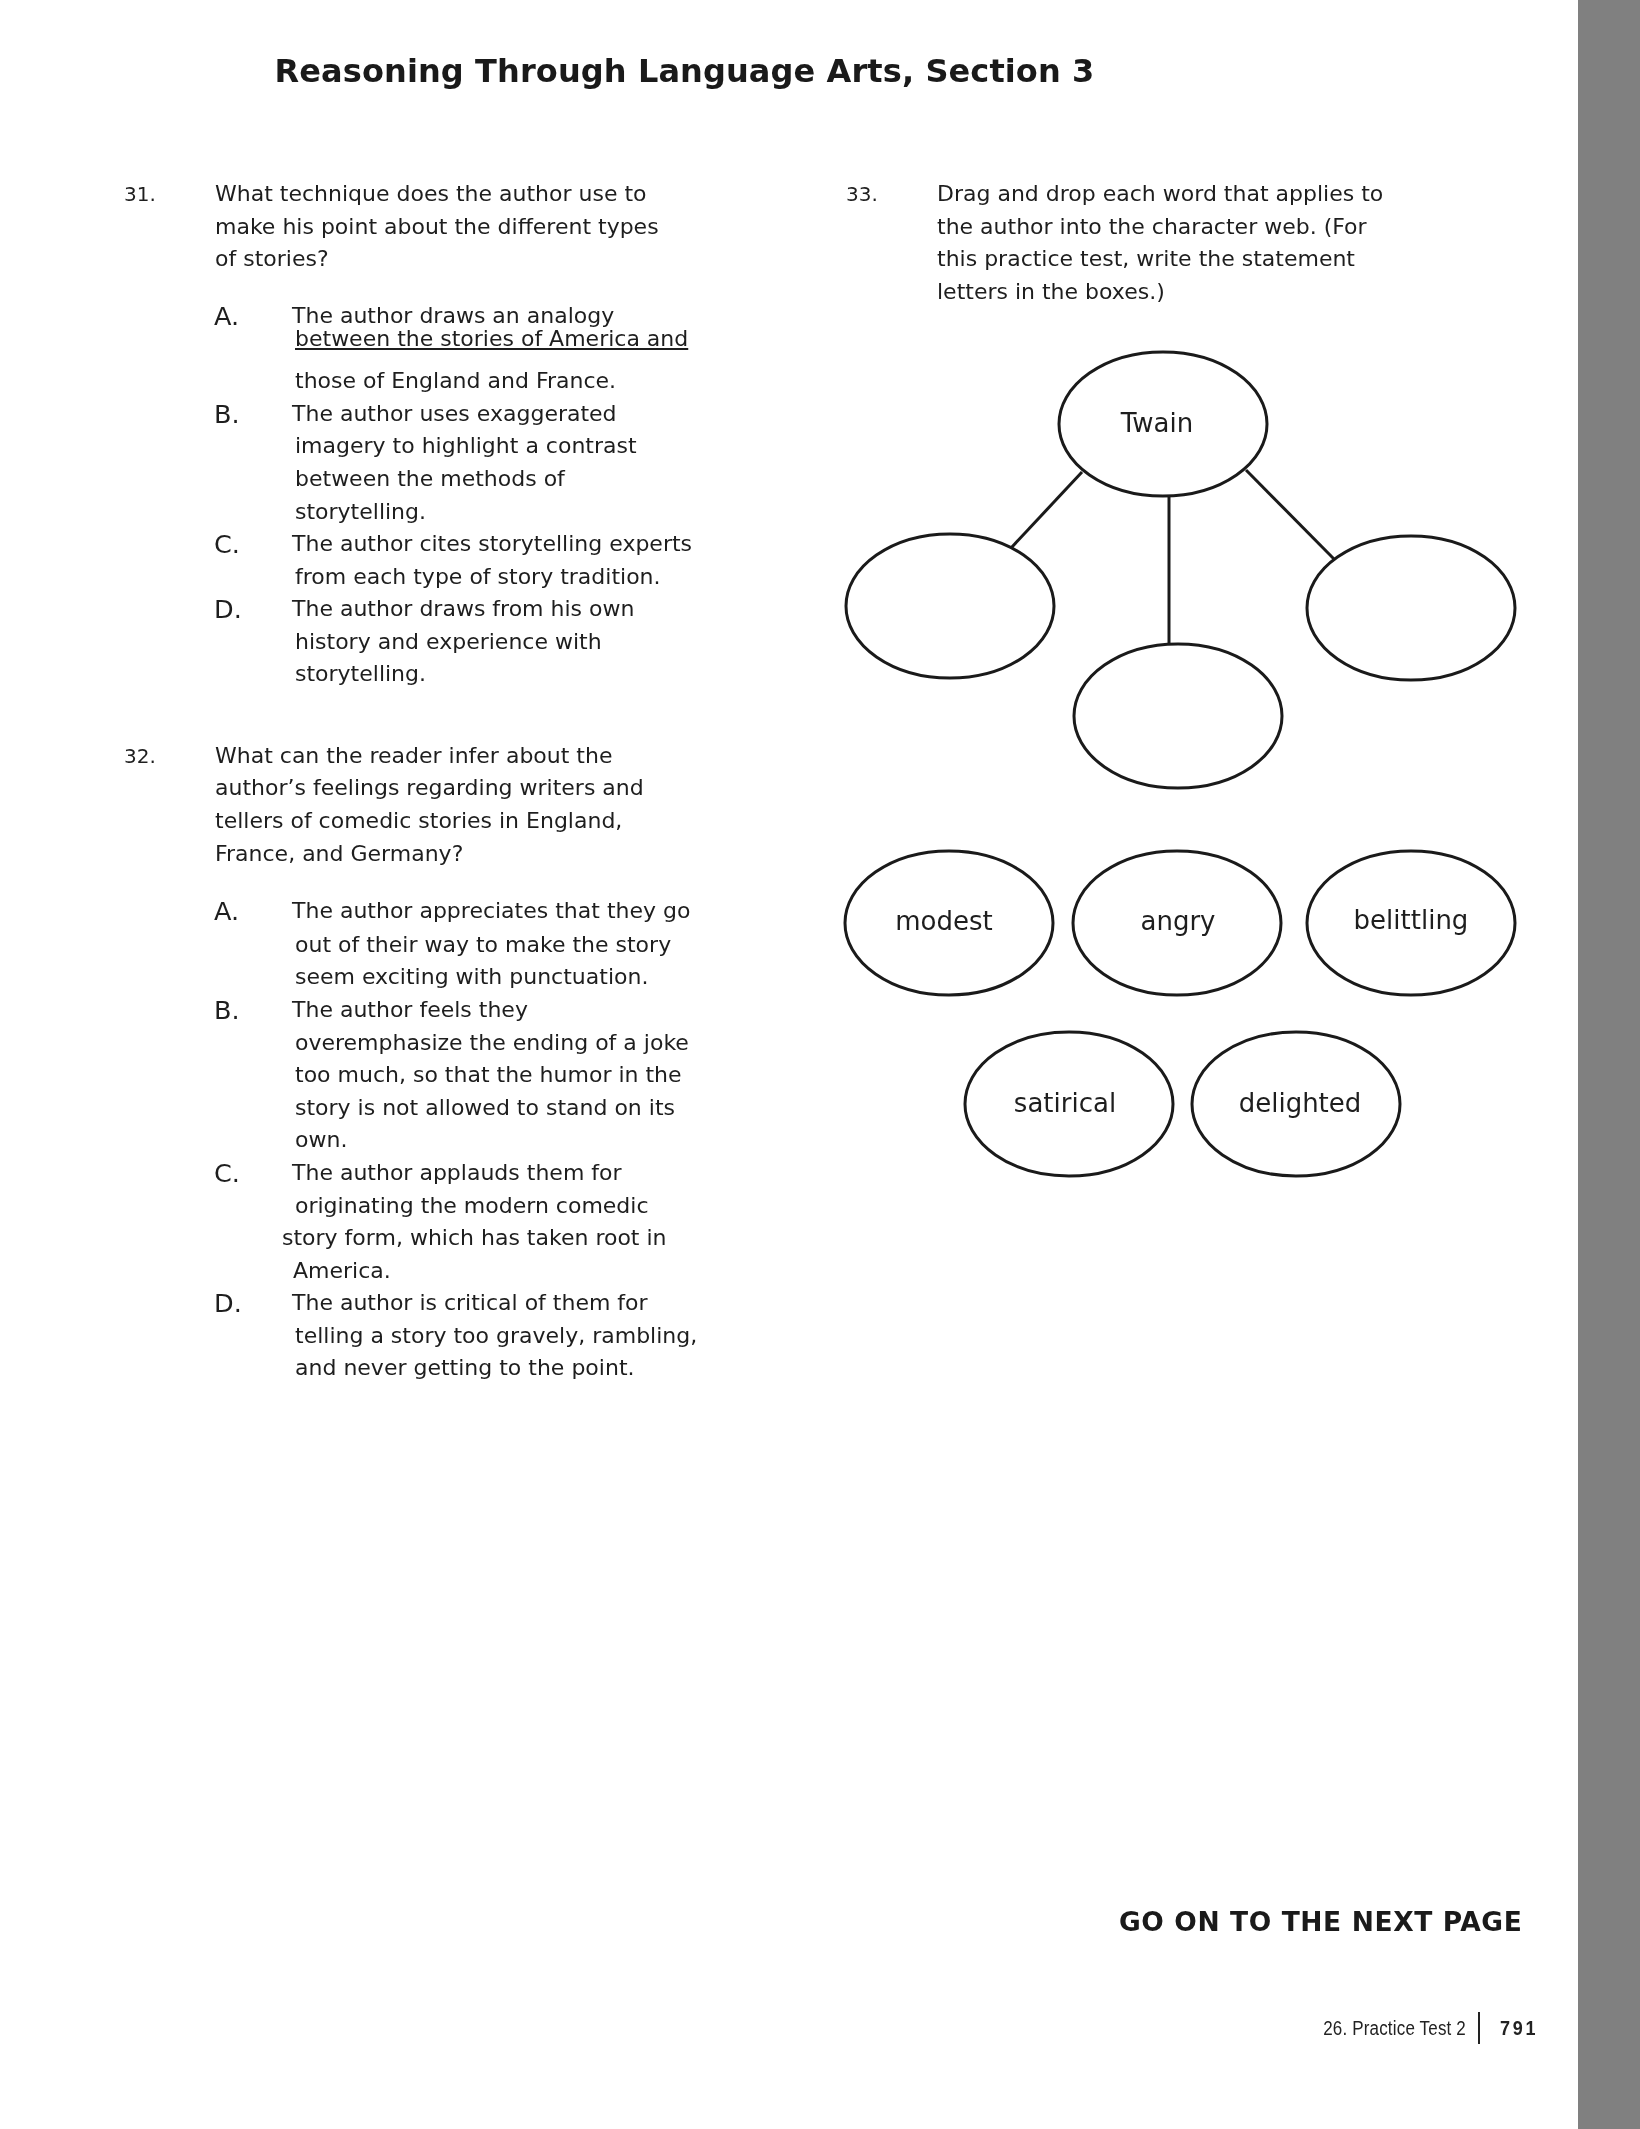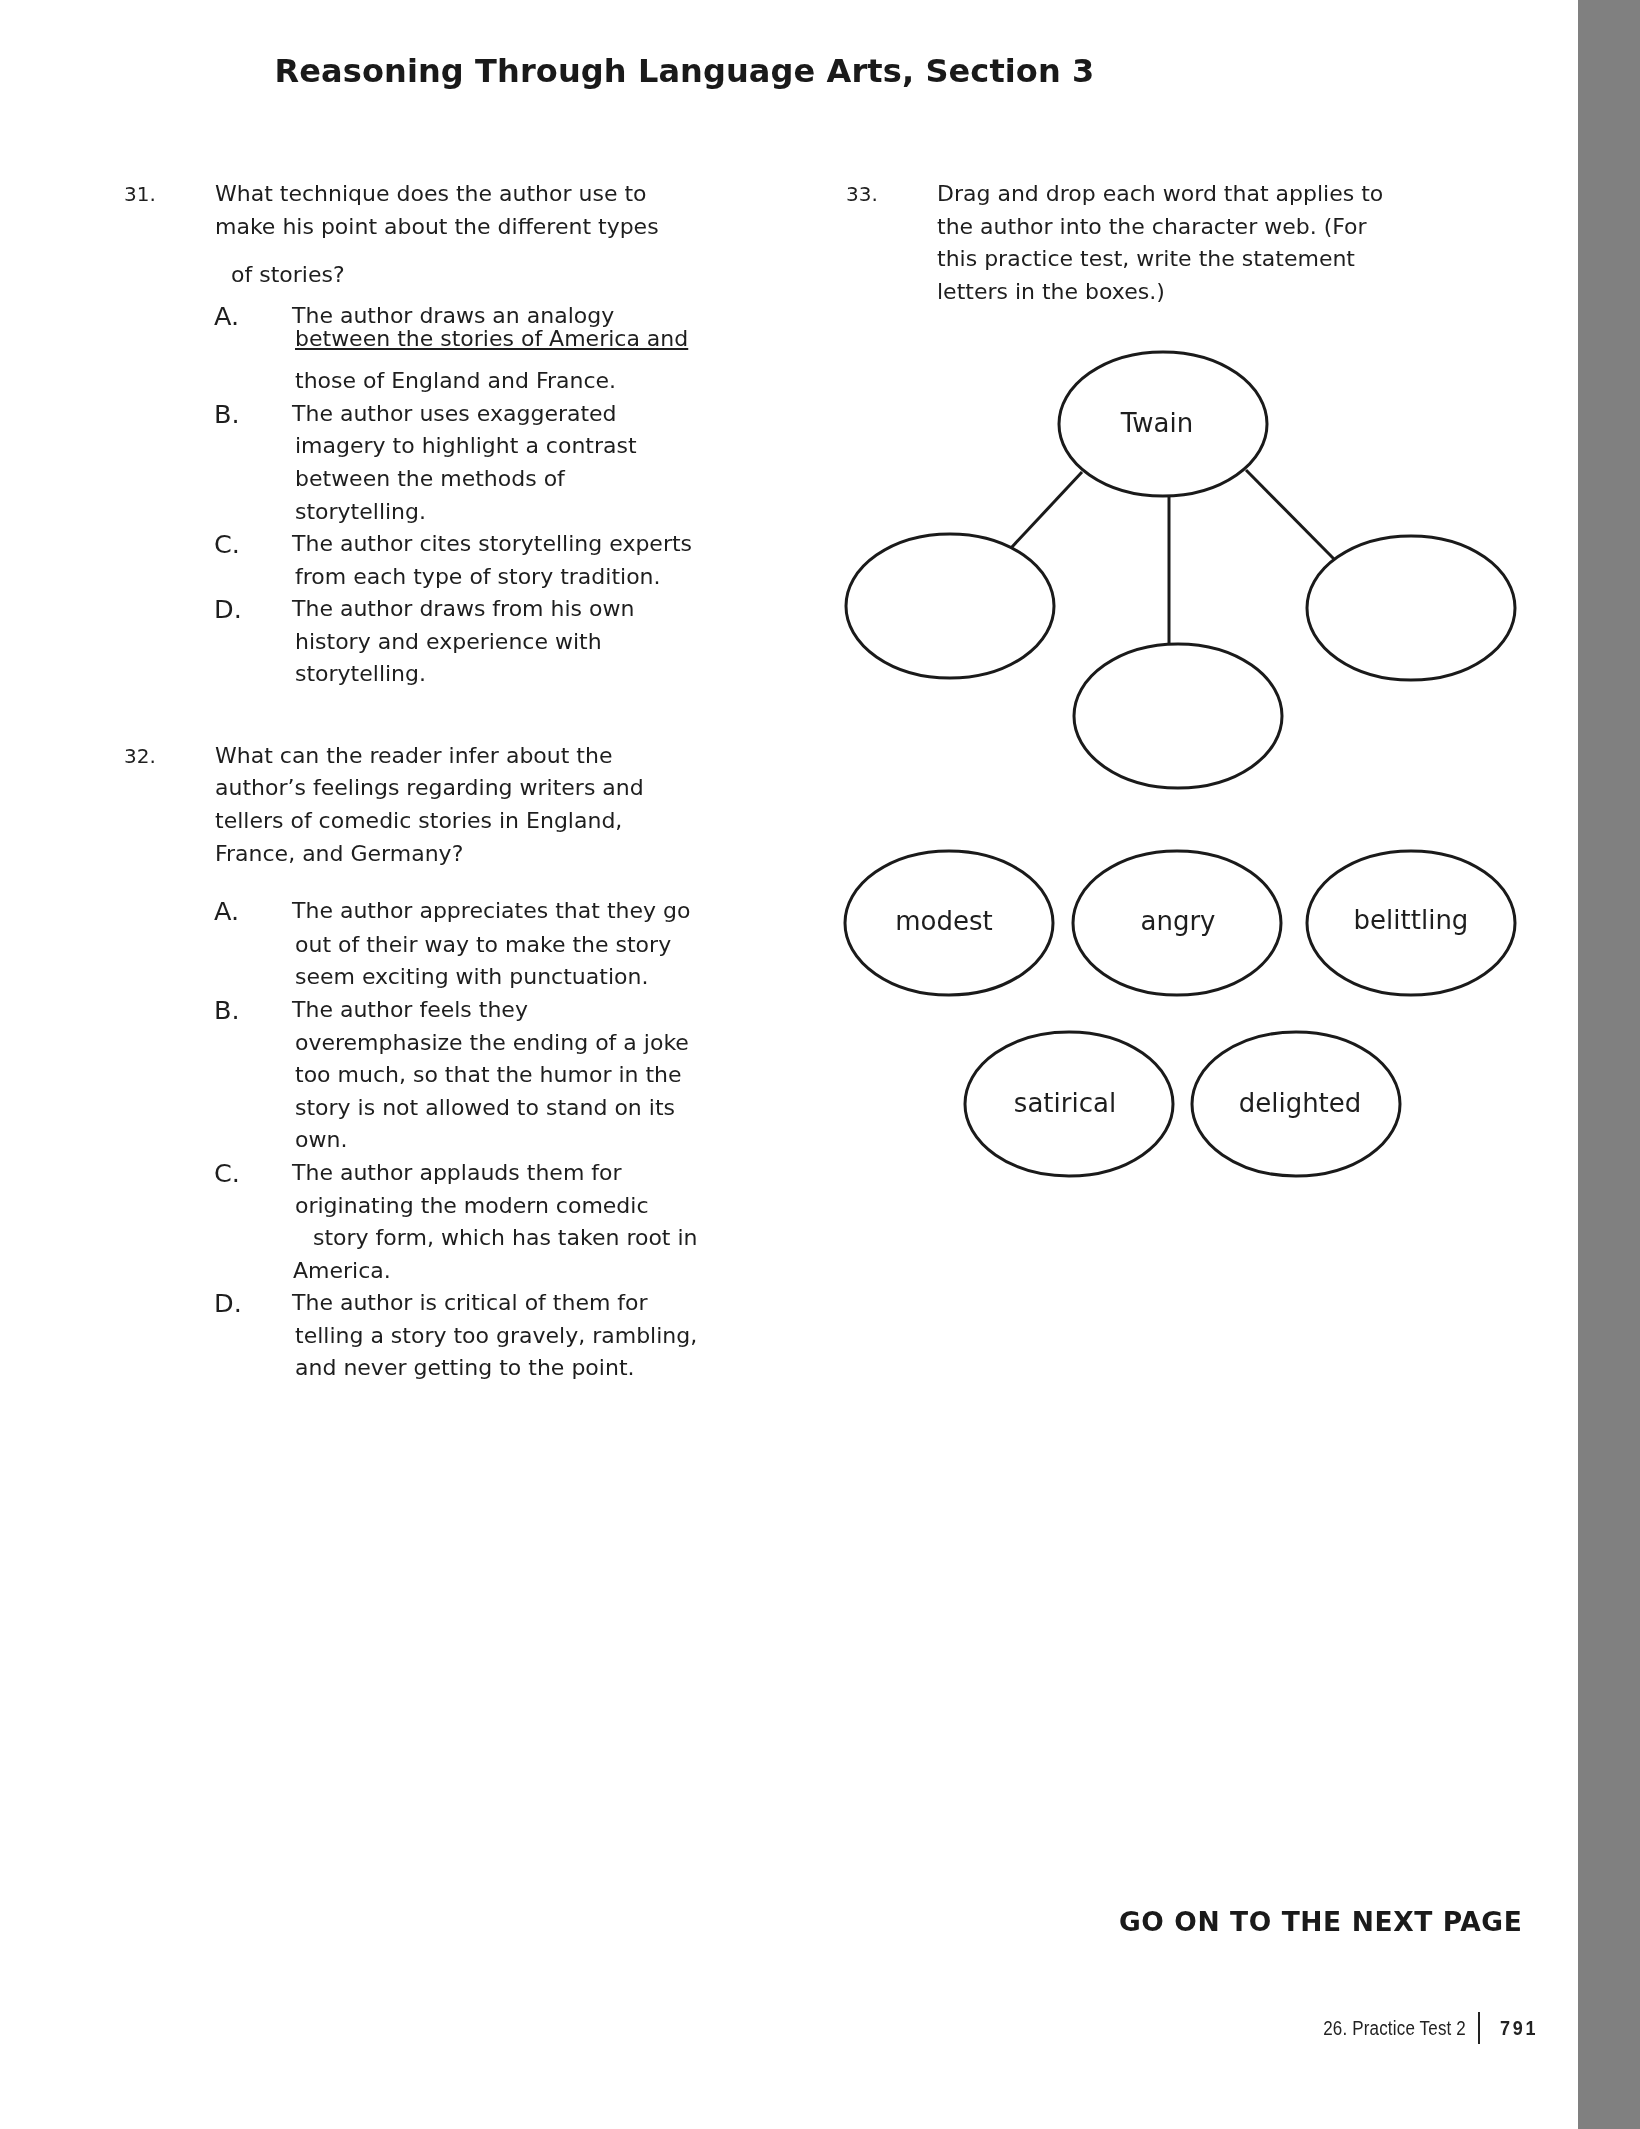--- a/index.html
+++ b/index.html
@@ -24,21 +24,21 @@
 <body>
 
 <div class="sidebar"></div>
 
 <div class="title"><span>Reasoning Through Language Arts, Section 3</span></div>
 
 <div>
   <div class="num" style="left:124px; top:178px;">31.</div>
   <div class="line" style="left:215px; top:178px;">What technique does the author use to</div>
   <div class="line" style="left:215px; top:211px;">make his point about the different types</div>
-  <div class="line" style="left:215px; top:259px;margin-left:16px;">of stories?</div>
+  <div class="line" style="left:215px; top:243px;">of stories?</div>
 
   <div>
     <div class="letter" style="left:214px; top:300px;">A.</div>
     <div class="line" style="left:292px; top:300px;">The author draws an analogy</div>
     <div class="line" style="left:295px; top:323px;text-decoration:underline;">between the stories of America and</div>
     <div class="line" style="left:295px; top:365px;">those of England and France.</div>
   </div>
   <div>
     <div class="letter" style="left:214px; top:398px;">B.</div>
     <div class="line" style="left:292px; top:398px;">The author uses exaggerated</div>
@@ -77,21 +77,21 @@
     <div class="line" style="left:292px; top:994px;">The author feels they</div>
     <div class="line" style="left:295px; top:1027px;">overemphasize the ending of a joke</div>
     <div class="line" style="left:295px; top:1059px;">too much, so that the humor in the</div>
     <div class="line" style="left:295px; top:1092px;">story is not allowed to stand on its</div>
     <div class="line" style="left:295px; top:1124px;">own.</div>
   </div>
   <div>
     <div class="letter" style="left:214px; top:1157px;">C.</div>
     <div class="line" style="left:292px; top:1157px;">The author applauds them for</div>
     <div class="line" style="left:295px; top:1190px;">originating the modern comedic</div>
-    <div class="line" style="left:313px; top:1222px;">story form, which has taken root in</div>
+    <div class="line" style="left:282px; top:1222px;">story form, which has taken root in</div>
     <div class="line" style="left:293px; top:1255px;">America.</div>
   </div>
   <div>
     <div class="letter" style="left:214px; top:1287px;">D.</div>
     <div class="line" style="left:292px; top:1287px;">The author is critical of them for</div>
     <div class="line" style="left:295px; top:1320px;">telling a story too gravely, rambling,</div>
     <div class="line" style="left:295px; top:1352px;">and never getting to the point.</div>
   </div>
 </div>
 

